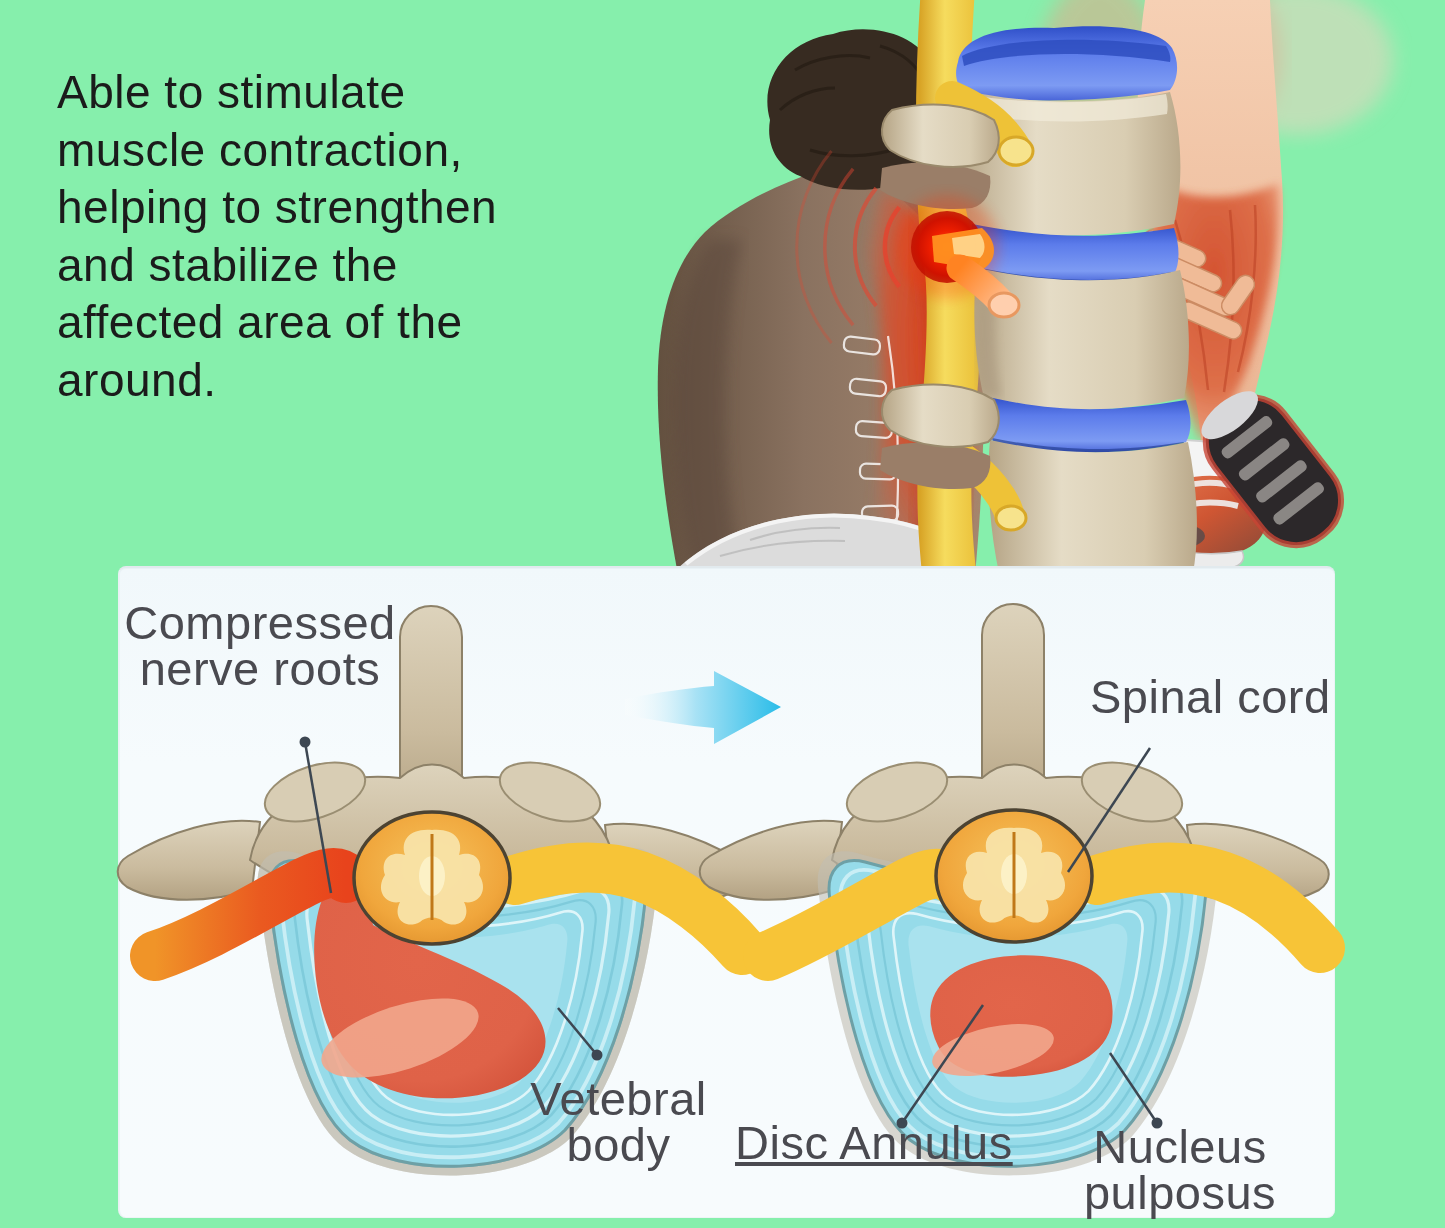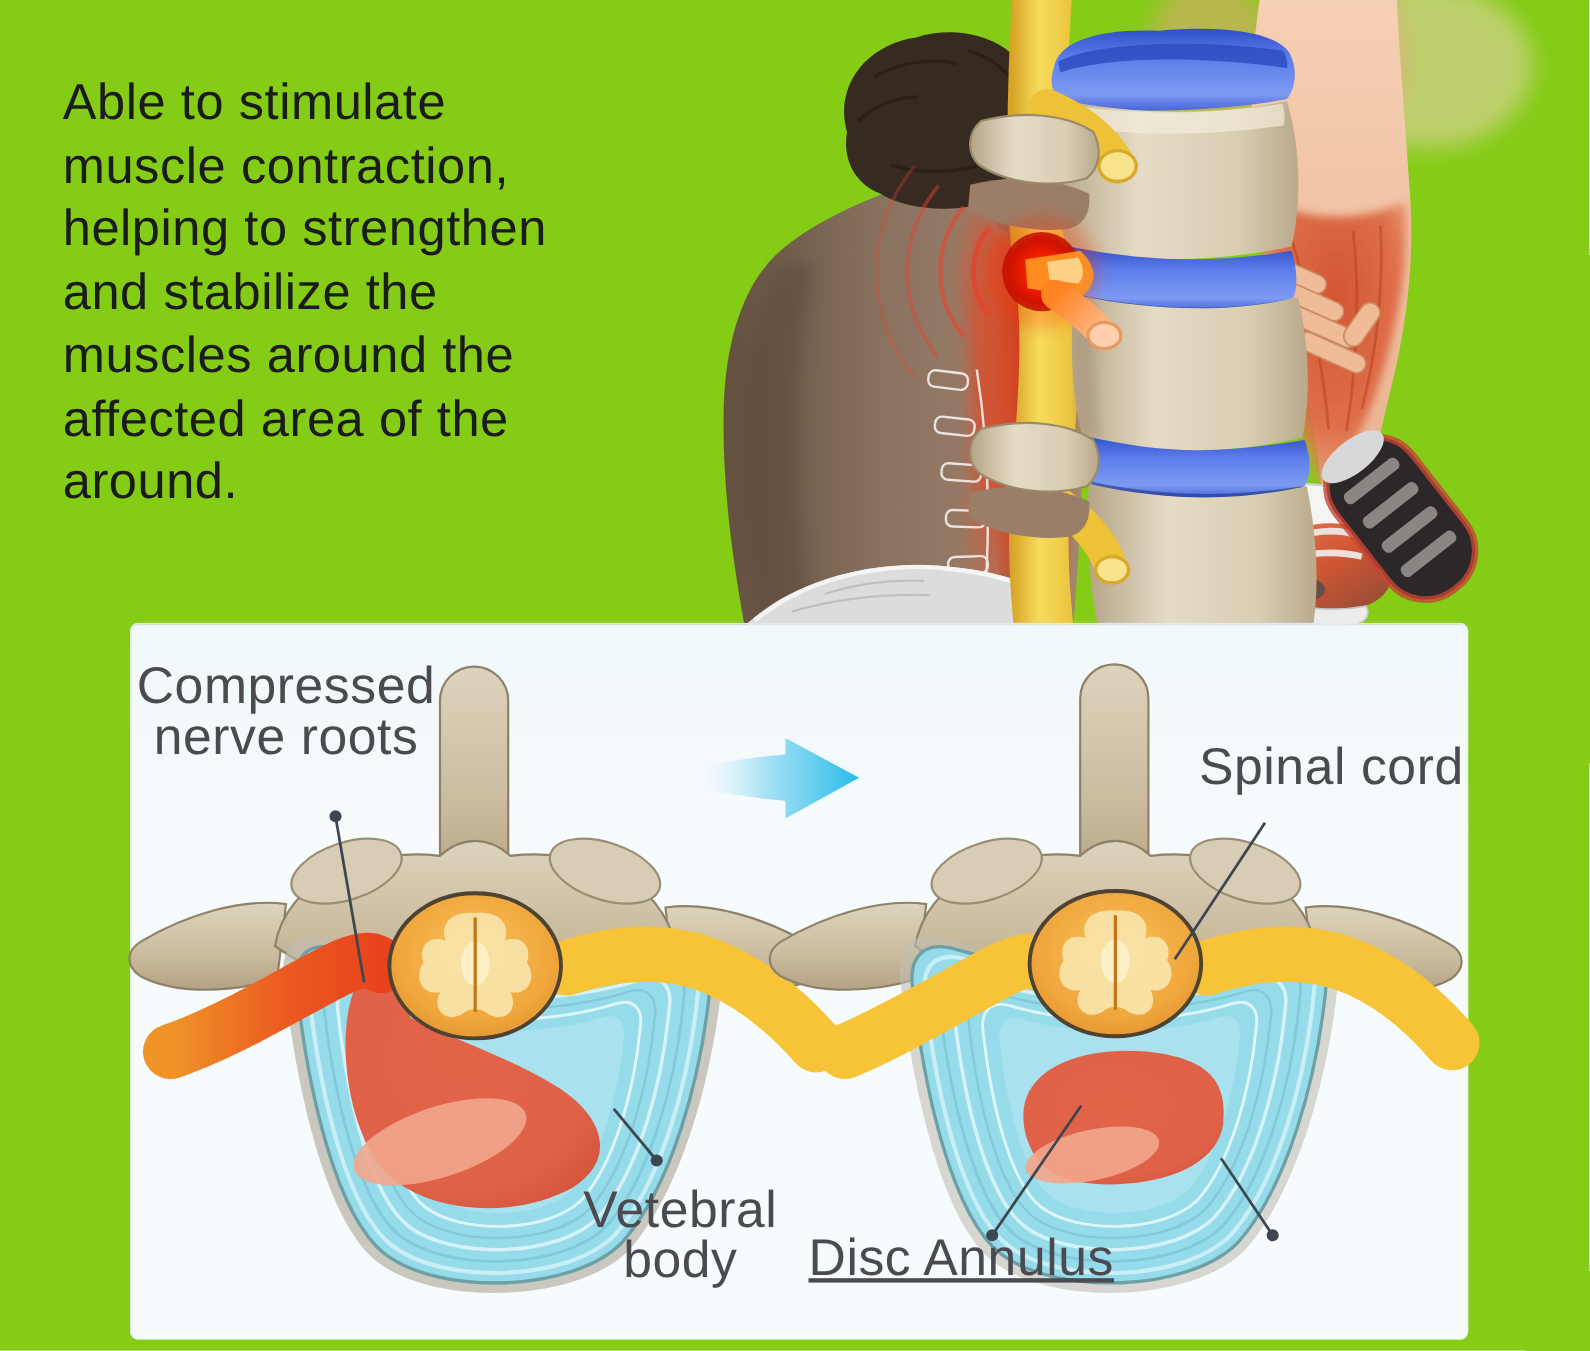--- a/index.html
+++ b/index.html
@@ -1,16 +1,16 @@
 <!DOCTYPE html>
 <html><head>
 <meta charset="utf-8">
 <style>
   html,body{margin:0;padding:0;background:#ffffff;}
-  .canvas{position:relative;width:1445px;height:1228px;background:#84cc16;overflow:hidden;
+  .canvas{position:relative;width:1445px;height:1228px;background:#86efac;overflow:hidden;
           font-family:"Liberation Sans","DejaVu Sans",sans-serif;}
   
   .intro{position:absolute;left:57px;top:64px;width:580px;color:#1b1b1b;}
   .intro .line{font-size:46px;line-height:57.5px;letter-spacing:.5px;font-weight:400;white-space:nowrap;}
   
   .panel{position:absolute;left:118px;top:566px;width:1216px;height:650px;
          background:linear-gradient(180deg,#f1f8fb 0%,#f6fbfd 30%,#f7fbfd 100%);
          border-radius:8px;border-top:2px solid #e2eaee;border-left:1px solid #e9f0f3;
          box-shadow:0 0 0 1px rgba(210,225,232,.25) inset;}
   
@@ -23,21 +23,20 @@
 </head>
 <body>
 
 <div class="canvas">
 
   <div class="intro">
     <div class="line">Able to stimulate</div>
     <div class="line">muscle contraction,</div>
     <div class="line">helping to strengthen</div>
     <div class="line">and stabilize the</div>
-    <div class="line">muscles around the</div>
     <div class="line">affected area of the</div>
     <div class="line">around.</div>
   </div>
 
   <svg class="hero-svg" width="815" height="575" viewBox="0 0 815 575">
     <defs>
       <linearGradient id="skinG" x1="0" y1="0" x2="1" y2="0">
         <stop offset="0" stop-color="#63503f"></stop>
           <stop offset=".45" stop-color="#8a7260"></stop>
         <stop offset="1" stop-color="#a5876f"></stop>
@@ -339,14 +338,18 @@
 
   <div class="dlabel" style="left:1090px;top:674px;width:220px;">Spinal cord</div>
 
   <div class="dlabel" style="left:496px;top:1076px;width:245px;">
     <div>Vetebral</div>
     <div>body</div>
   </div>
 
   <div class="dlabel" style="left:735px;top:1120px;width:235px;text-decoration:underline;">Disc Annulus</div>
 
+  <div class="dlabel" style="left:1065px;top:1124px;width:230px;">
+    <div>Nucleus</div>
+    <div>pulposus</div>
+  </div>
 
 </div>
 
 </body></html>

